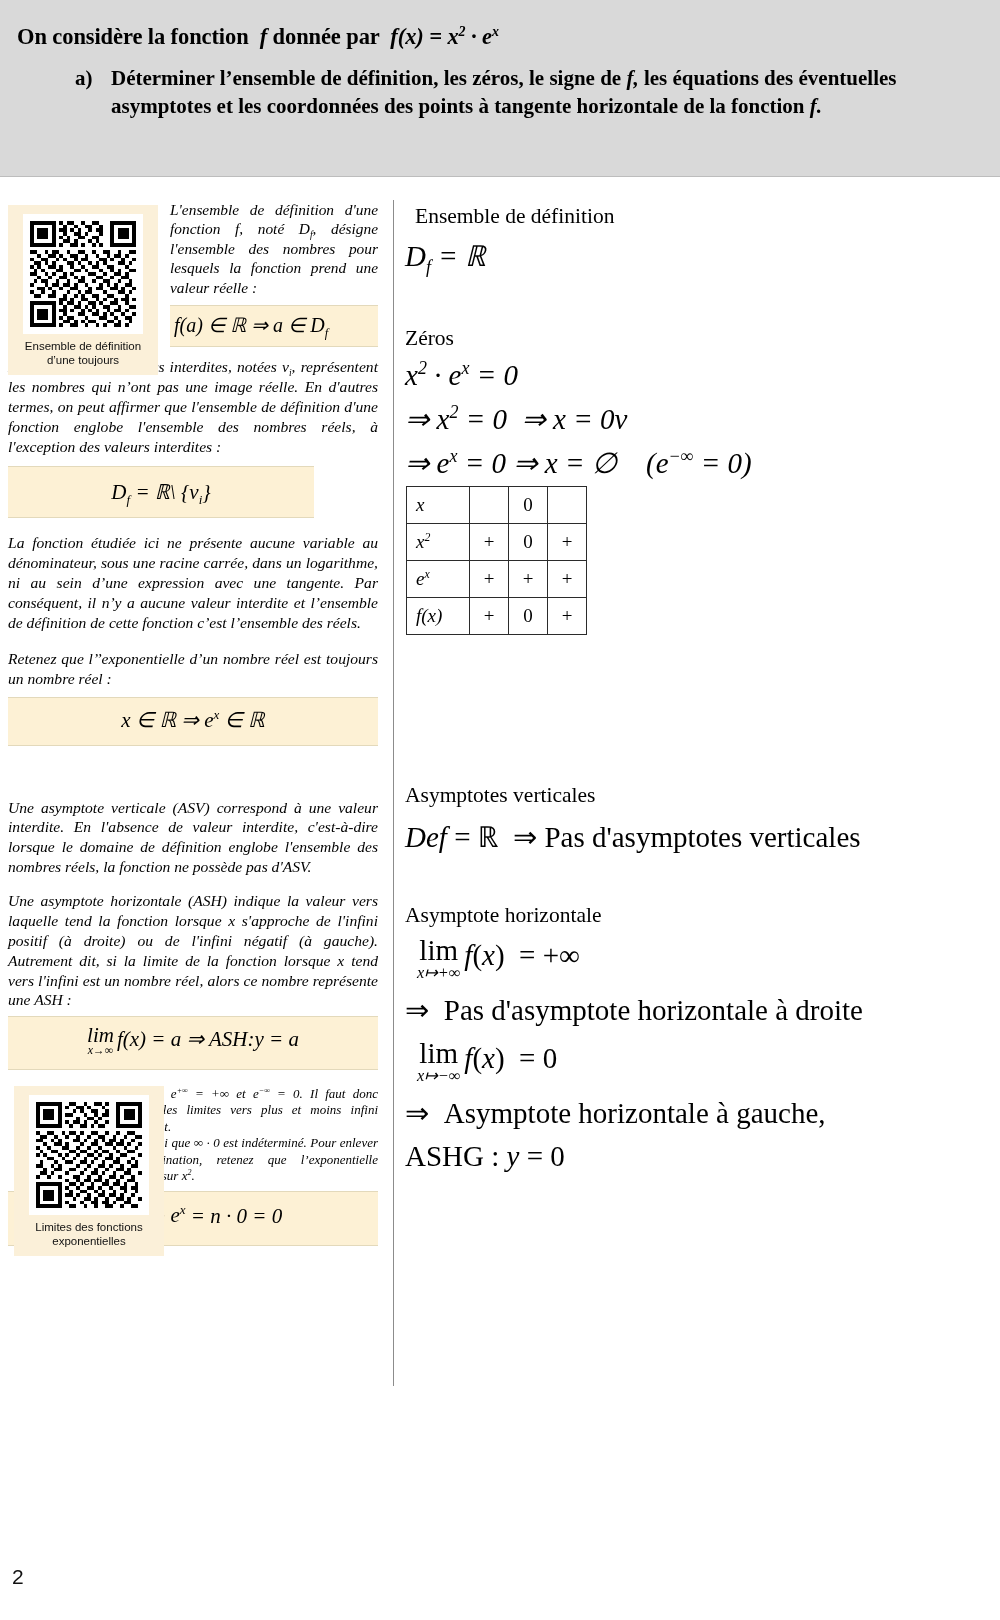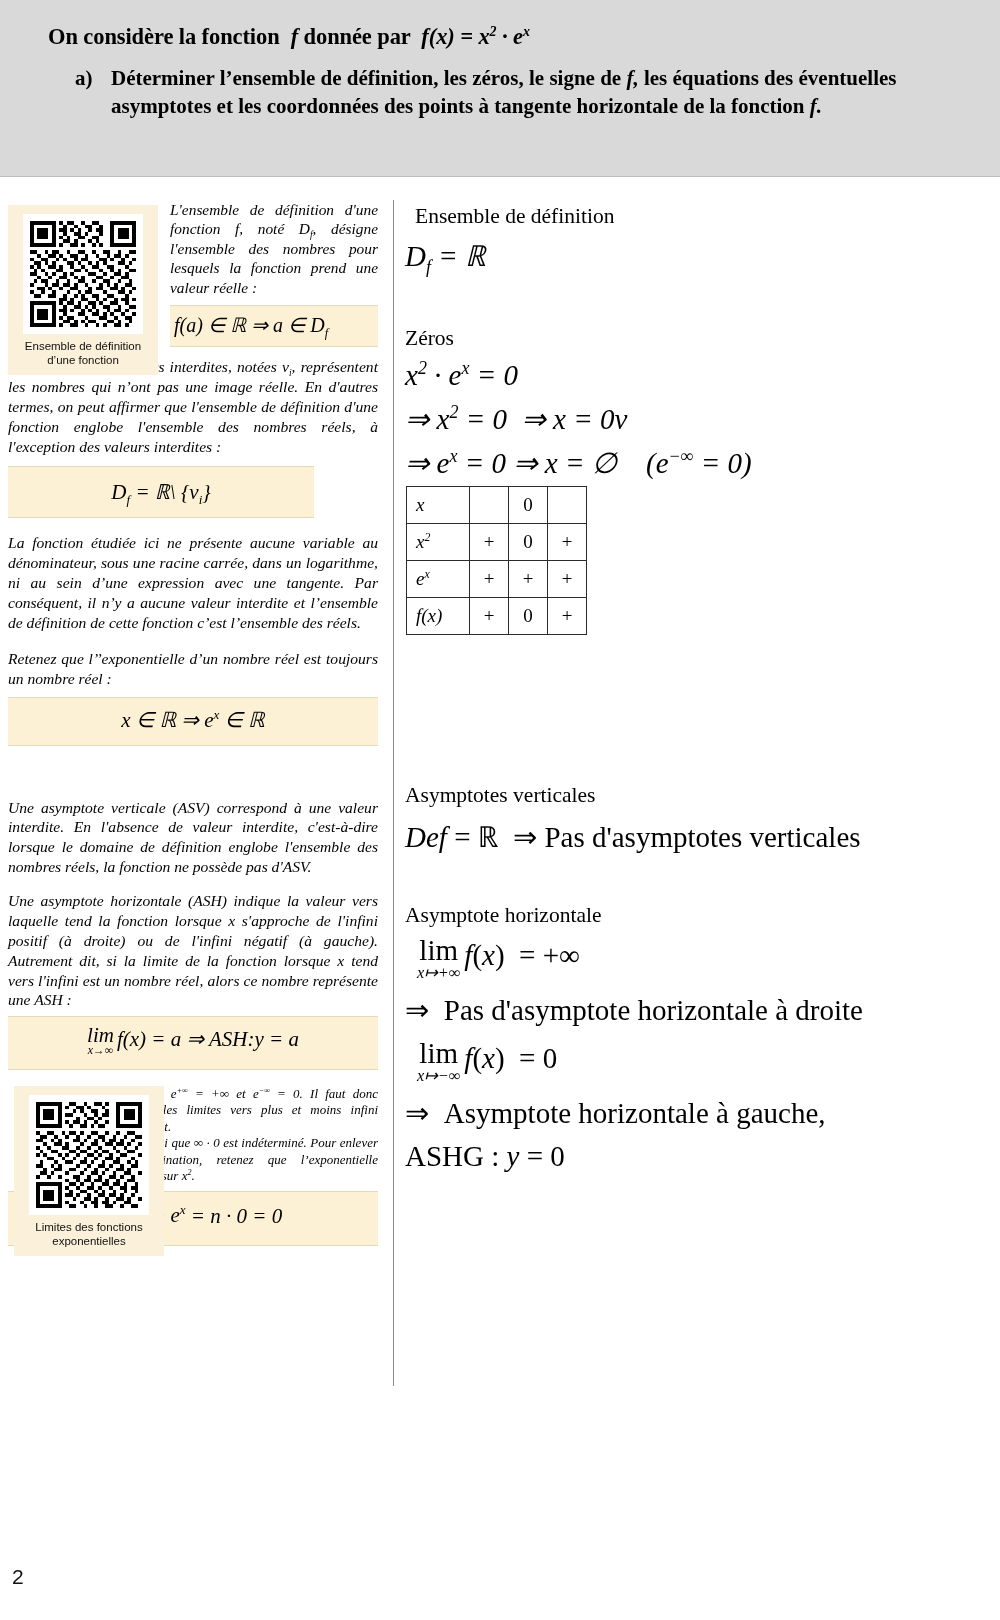--- a/index.html
+++ b/index.html
@@ -21,21 +21,21 @@
     position: absolute;
     left: 0; top: 0;
     width: 1000px;
     height: 177px;
     background: #d9d9d9;
     box-sizing: border-box;
     border-bottom: 1px solid #bdbdbd;
   }
   #header-statement {
     position: absolute;
-    left: 48px;
+    left: 17px;
     top: 24px;
     font-size: 22.5px;
     font-weight: bold;
     letter-spacing: -0.1px;
     white-space: nowrap;
   }
   #header-task {
     position: absolute;
     left: 75px;
     top: 64px;
@@ -462,21 +462,21 @@
               <rect x="15" y="28" width="1" height="1"></rect>
               <rect x="18" y="28" width="1" height="1"></rect>
               <rect x="20" y="28" width="1" height="1"></rect>
               <rect x="23" y="28" width="2" height="1"></rect>
               <rect x="26" y="28" width="1" height="1"></rect>
           </g>
         </svg>
       </div>
       <div class="qr-caption">
         <span>Ensemble de définition</span><br>
-        <span>d’une fonction</span>
+        <span>d’une toujours</span>
       </div>
     </div>
 
     <div id="lc-p1">
       L'ensemble de définition d'une fonction <span class="mi">f</span>, noté <span class="mi">D<sub class="sb">f</sub></span>, désigne l'ensemble des nombres pour lesquels la fonction prend une valeur réelle :
     </div>
 
     <div id="lc-box1">
       <span class="mi">f</span>(<span class="mi">a</span>) ∈ ℝ ⇒ <span class="mi">a</span> ∈ <span class="mi">D<sub class="sb">f</sub></span>
     </div>

